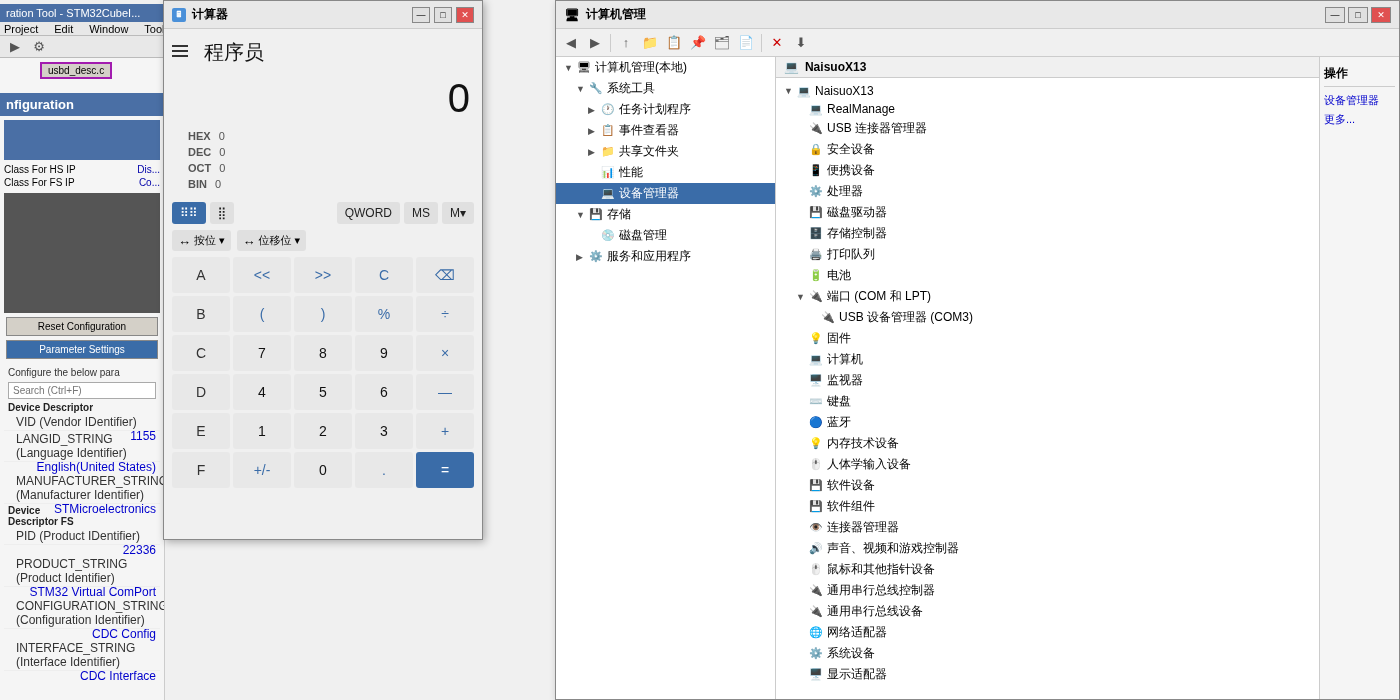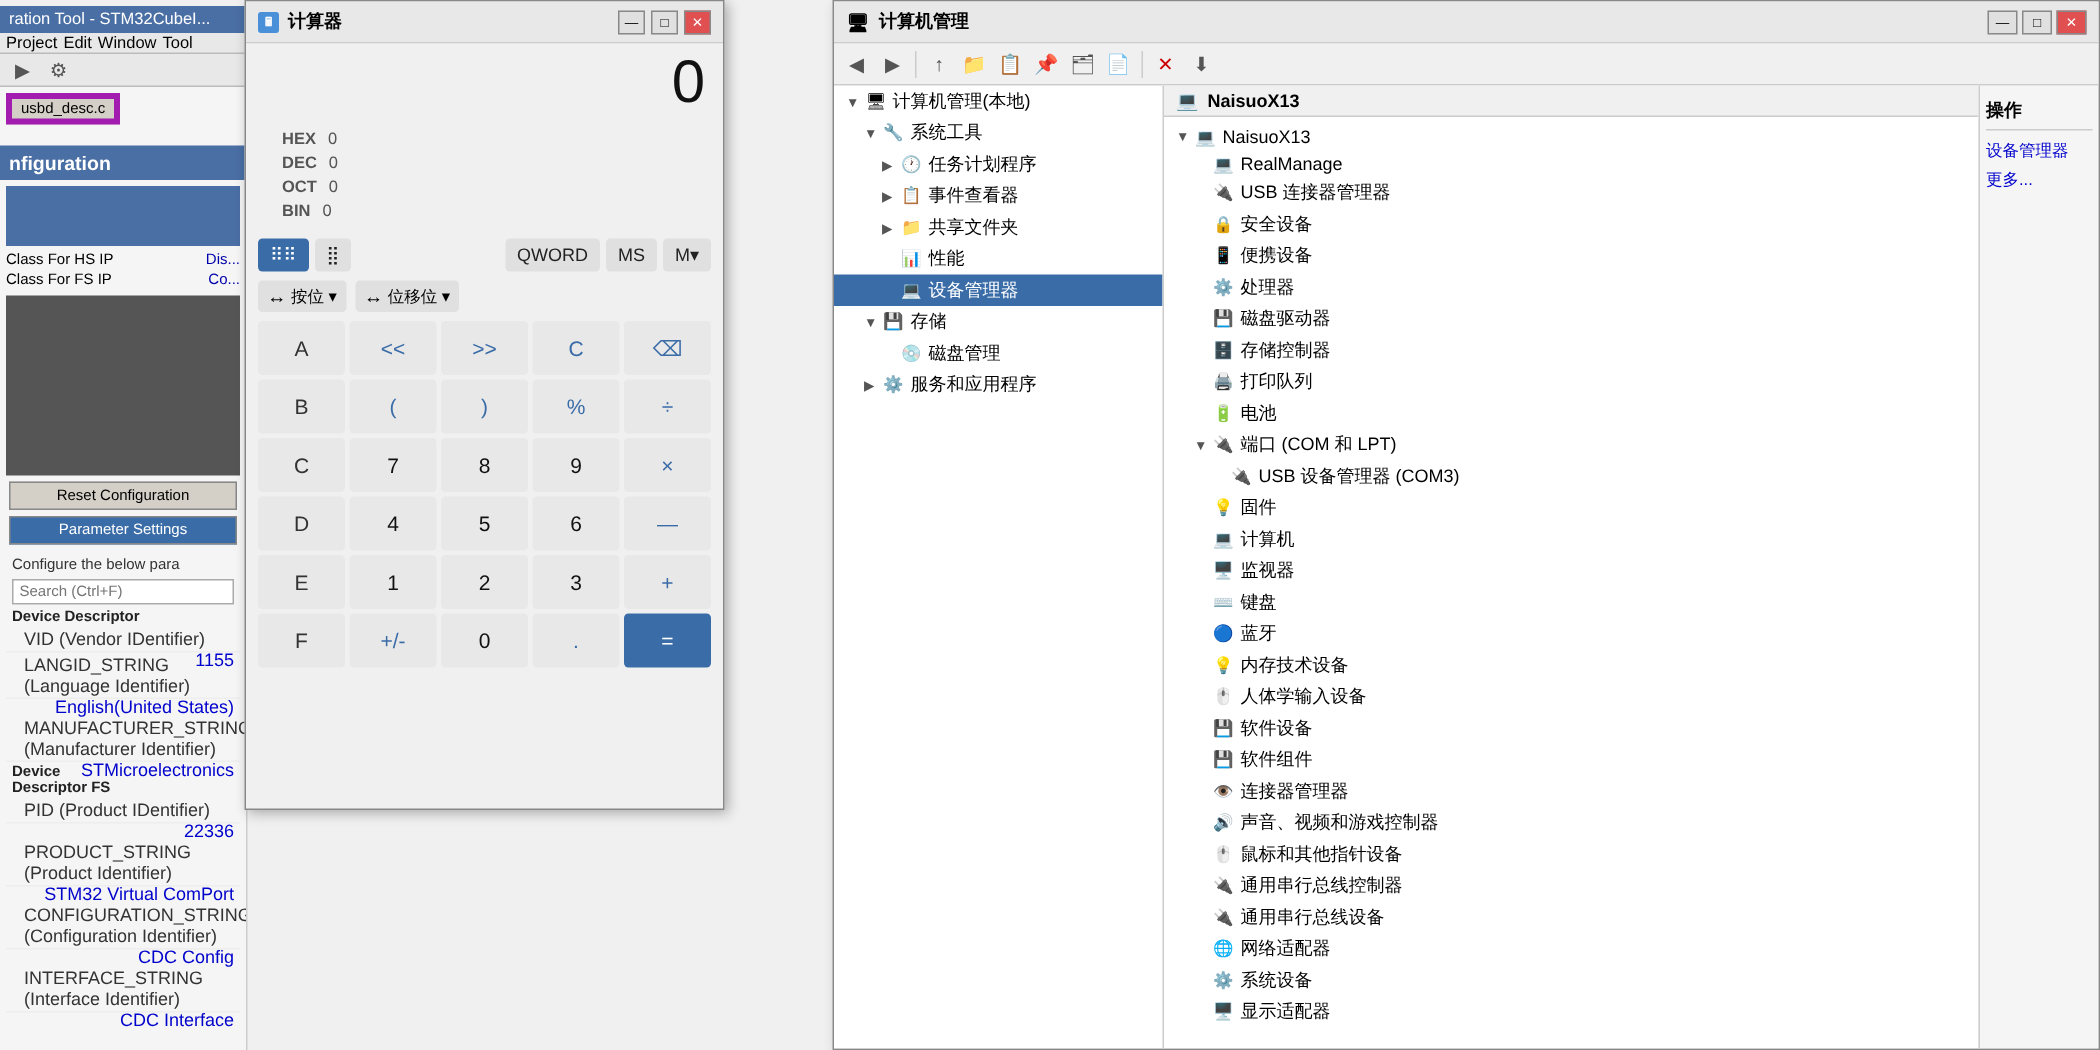--- a/index.html
+++ b/index.html
@@ -21,37 +21,38 @@
       font-size: 11px;
       height: 18px;
       white-space: nowrap;
       overflow: hidden;
     }
     .ide-menu {
       background: #e8e8e8;
       border-bottom: 1px solid #bbb;
       padding: 2px 4px;
       font-size: 11px;
-      display: flex; gap: 4px;
+      display: flex; gap: 16px;
       height: 14px; align-items: center;
     }
     .ide-toolbar {
       background: #e8e8e8;
       border-bottom: 1px solid #bbb;
       padding: 2px 4px;
       height: 22px;
       display: flex; align-items: center; gap: 3px;
     }
     .ide-tab {
       background: #d4d0c8;
-      border: 4px solid #a21caf;
+      border: 2px solid #a21caf;
       padding: 1px 6px;
       font-size: 10px;
       margin-top: 2px;
       display: inline-block;
+      margin-left: 36px;
     }
     .ide-config-header {
       background: #4a6fa5;
       color: white;
       padding: 4px 6px;
       font-size: 13px;
       font-weight: bold;
       margin-top: 12px;
     }
     .ide-content {
@@ -456,20 +457,28 @@
       <div class="calc-title-icon">🖩</div>
       <span>计算器</span>
     </div>
     <div class="calc-win-btns">
       <div class="calc-win-btn">—</div>
       <div class="calc-win-btn">□</div>
       <div class="calc-win-btn close">✕</div>
     </div>
   </div>
 
+  <div style="display:flex;align-items:center;padding:2px 4px;">
+    <div class="calc-hamburger">
+      <span></span>
+      <span></span>
+      <span></span>
+    </div>
+    <div class="calc-title-label">程序员</div>
+  </div>
 
   <div class="calc-display">0</div>
 
   <div style="padding:0 12px 4px 12px;">
     <div class="calc-info-row">
       <span class="calc-info-label">HEX</span>
       <span class="calc-info-val">0</span>
     </div>
     <div class="calc-info-row">
       <span class="calc-info-label">DEC</span>

